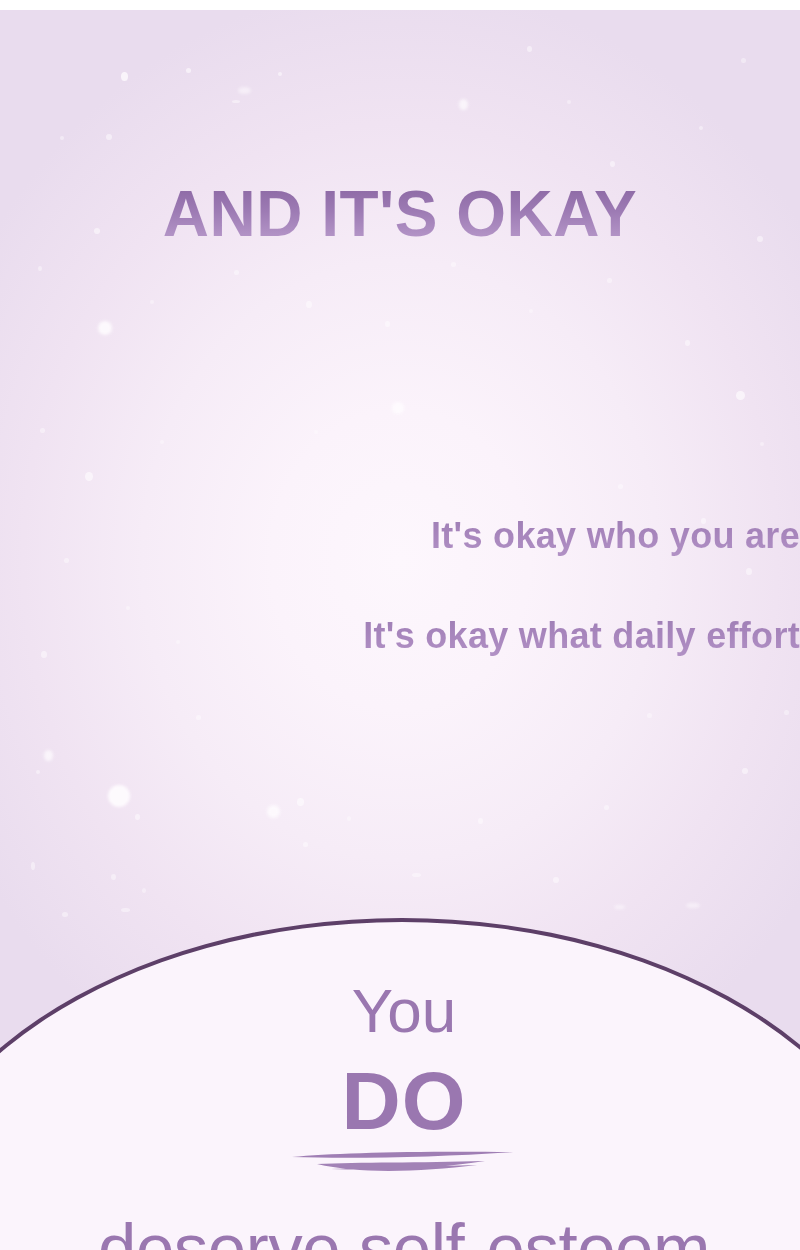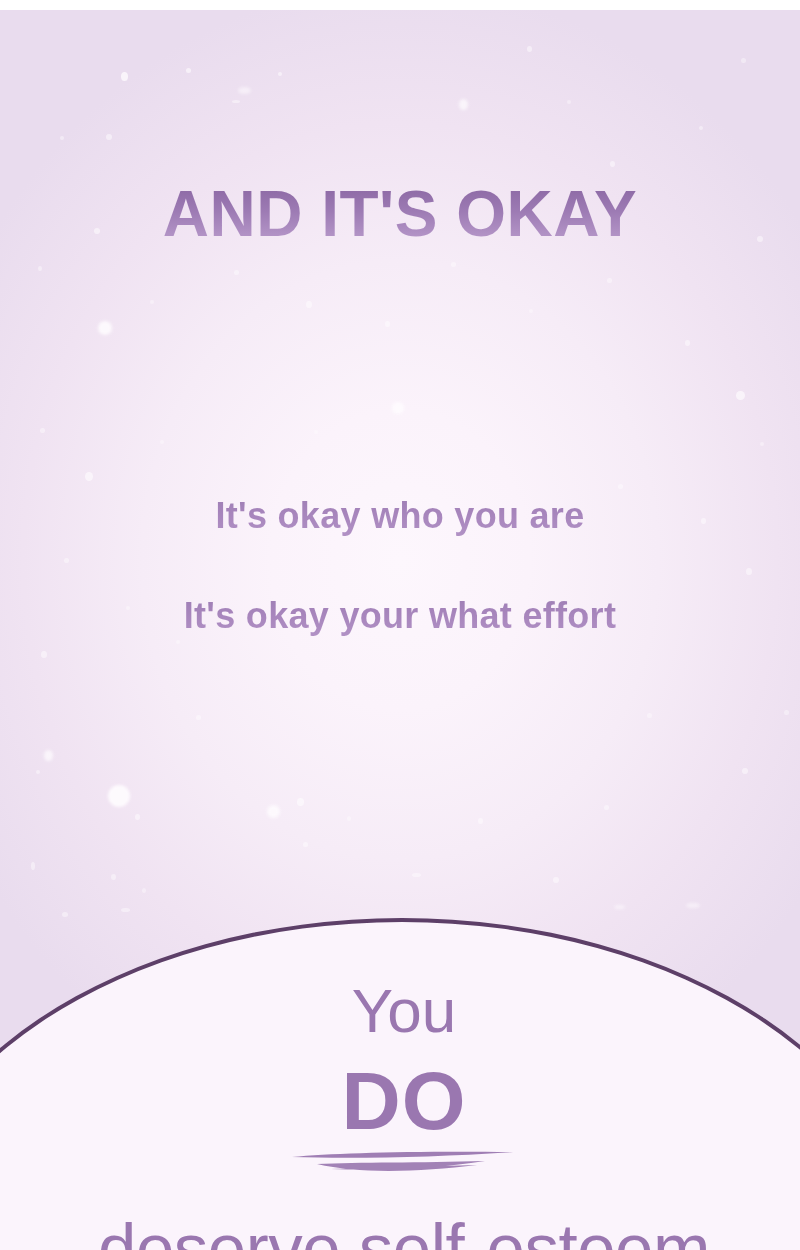--- a/index.html
+++ b/index.html
@@ -57,22 +57,22 @@
     color: transparent;
     -webkit-text-fill-color: transparent;
     white-space: nowrap;
   }
 
   
   #affirmations {
     position: absolute;
     left: 0;
     right: 0;
-    top: 456px;
-    text-align: center;
+    top: 476px;
+    text-align: right;
   }
   .aff-line {
     font-size: 36px;
     font-weight: bold;
     line-height: 100px;
     letter-spacing: 0.3px;
     background-image: linear-gradient(180deg, #9074a9 0%, #a886bd 50%, #bfa2d0 100%);
     -webkit-background-clip: text;
     background-clip: text;
     color: transparent;
@@ -208,21 +208,21 @@
       <div class="sp" style="left: 784px; top: 700px; width: 5px; height: 5px; opacity: 0.4; background: rgb(255, 253, 255);"></div>
       <div class="sp" style="left: 614px; top: 895px; width: 11px; height: 4px; opacity: 0.5; background: rgb(255, 253, 255); filter: blur(1.6px);"></div>
       <div class="sp" style="left: 686px; top: 893px; width: 14px; height: 5px; opacity: 0.5; background: rgb(255, 253, 255); filter: blur(1.6px);"></div>
       <div class="sp" style="left: 121px; top: 898px; width: 9px; height: 4px; opacity: 0.45; background: rgb(255, 253, 255);"></div>
     </div>
 
   <div class="headline">AND IT'S OKAY</div>
 
   <div id="affirmations">
     <div class="aff-line">It's okay who you are</div>
-    <div class="aff-line">It's okay your what effort</div>
+    <div class="aff-line">It's okay what daily effort</div>
   </div>
 
   <div id="ellipse-panel">
     <div id="ellipse-content">
 
       <div class="you-line">You</div>
 
       <div class="do-wrap">
         <div class="do-line">DO</div>
 

